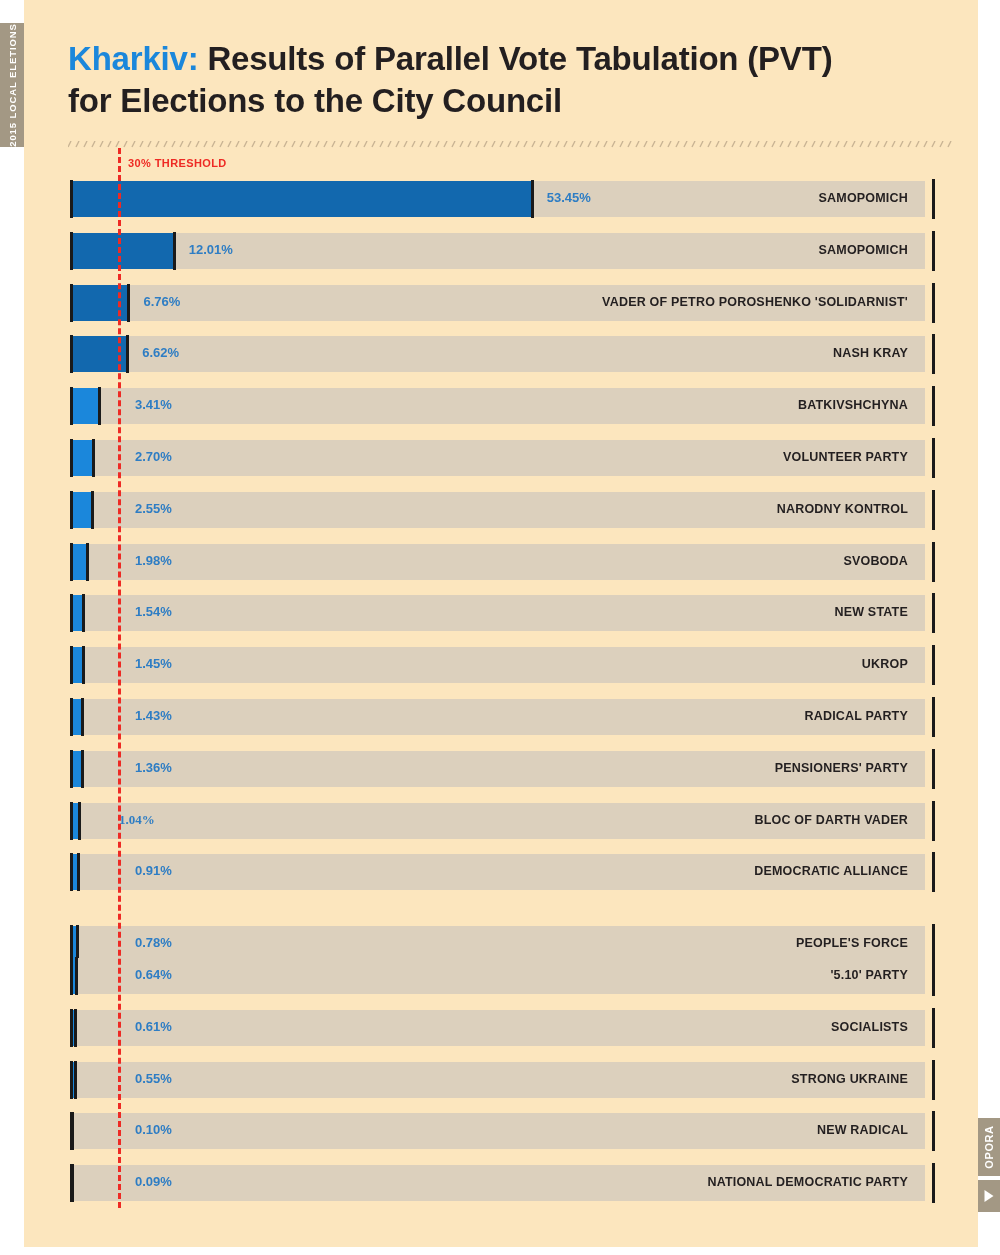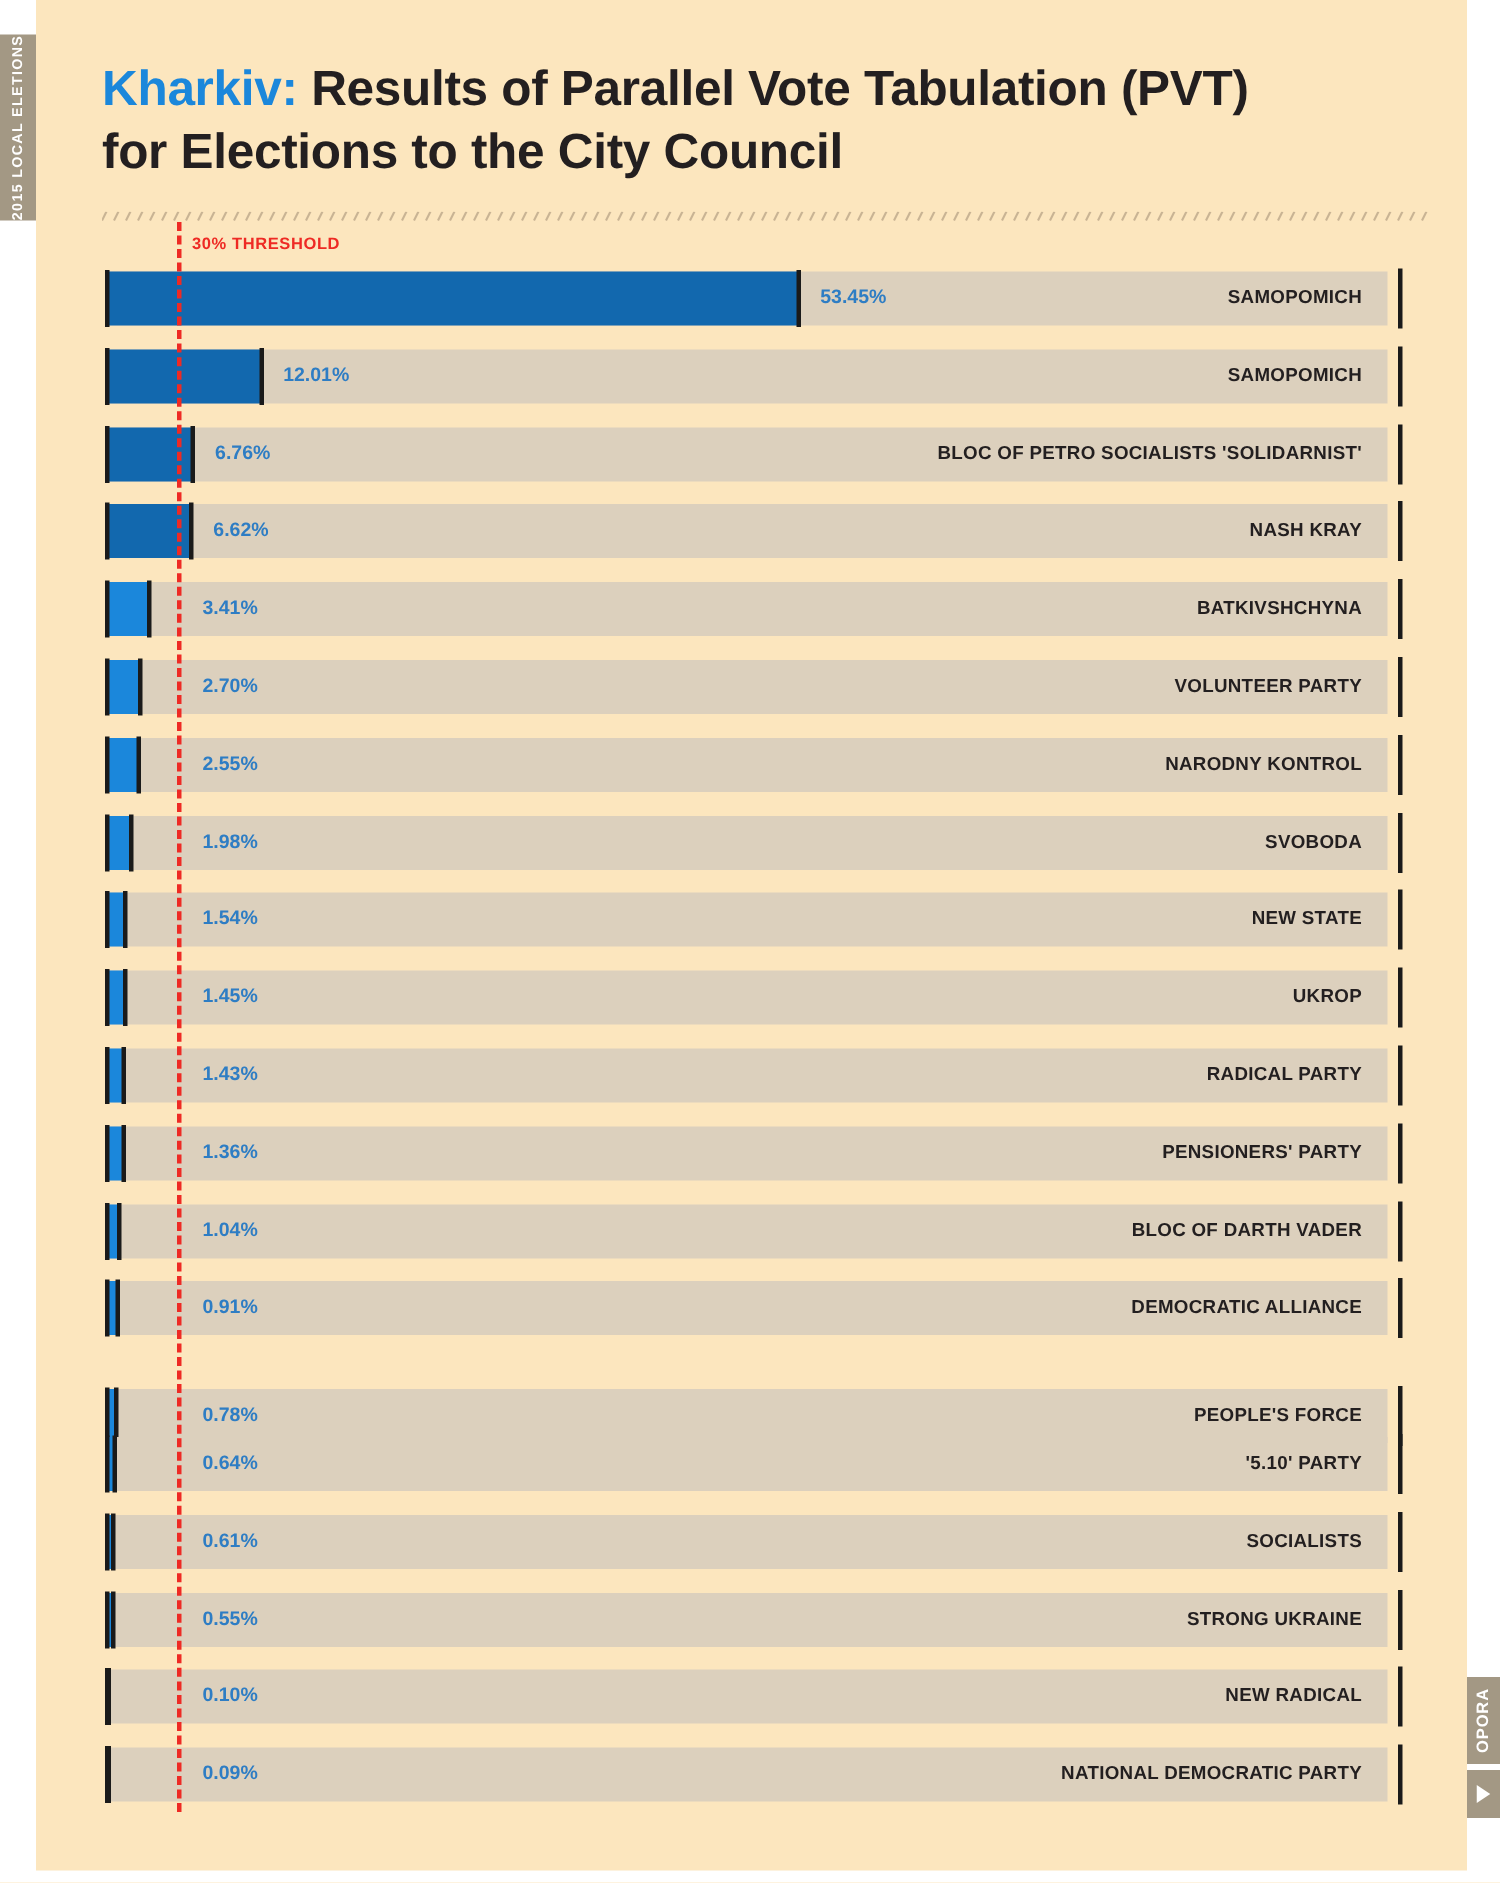--- a/index.html
+++ b/index.html
@@ -291,21 +291,21 @@
         <div class="value" style="left: 117.766px;">12.01%</div>
         <div class="party">SAMOPOMICH</div>
         <div class="endtick" style="left: 861px;"></div>
       </div>
       <div class="row" style="top: 284.6px; width: 854px;">
         <div class="track" style="width: 854px;"></div>
         <div class="bar hi" style="width: 58.4064px;"></div>
         <div class="cap start"></div>
         <div class="cap" style="left: 56.4064px;"></div>
         <div class="value" style="left: 72.4064px;">6.76%</div>
-        <div class="party">BLOC OF PETRO SOCIALISTS 'SOLIDARNIST'</div>
+        <div class="party">VADER OF PETRO POROSHENKO 'SOLIDARNIST'</div>
         <div class="endtick" style="left: 861px;"></div>
       </div>
       <div class="row" style="top: 336.4px; width: 854px;">
         <div class="track" style="width: 854px;"></div>
         <div class="bar hi" style="width: 57.1968px;"></div>
         <div class="cap start"></div>
         <div class="cap" style="left: 55.1968px;"></div>
         <div class="value" style="left: 71.1968px;">6.62%</div>
         <div class="party">NASH KRAY</div>
         <div class="endtick" style="left: 861px;"></div>
@@ -380,21 +380,21 @@
         <div class="cap" style="left: 9.7504px;"></div>
         <div class="value" style="left: 64px;">1.36%</div>
         <div class="party">PENSIONERS' PARTY</div>
         <div class="endtick" style="left: 861px;"></div>
       </div>
       <div class="row" style="top: 802.6px; width: 854px;">
         <div class="track" style="width: 854px;"></div>
         <div class="bar lo" style="width: 8.9856px;"></div>
         <div class="cap start"></div>
         <div class="cap" style="left: 6.9856px;"></div>
-        <div class="value" style="left: 64px;">1.04%</div>
+        <div class="value" style="left: 48px; font-family: Liberation Serif, serif;">1.04%</div>
         <div class="party">BLOC OF DARTH VADER</div>
         <div class="endtick" style="left: 861px;"></div>
       </div>
       <div class="row" style="top: 854.4px; width: 854px;">
         <div class="track" style="width: 854px;"></div>
         <div class="bar lo" style="width: 7.8624px;"></div>
         <div class="cap start"></div>
         <div class="cap" style="left: 5.8624px;"></div>
         <div class="value" style="left: 64px;">0.91%</div>
         <div class="party">DEMOCRATIC ALLIANCE</div>

